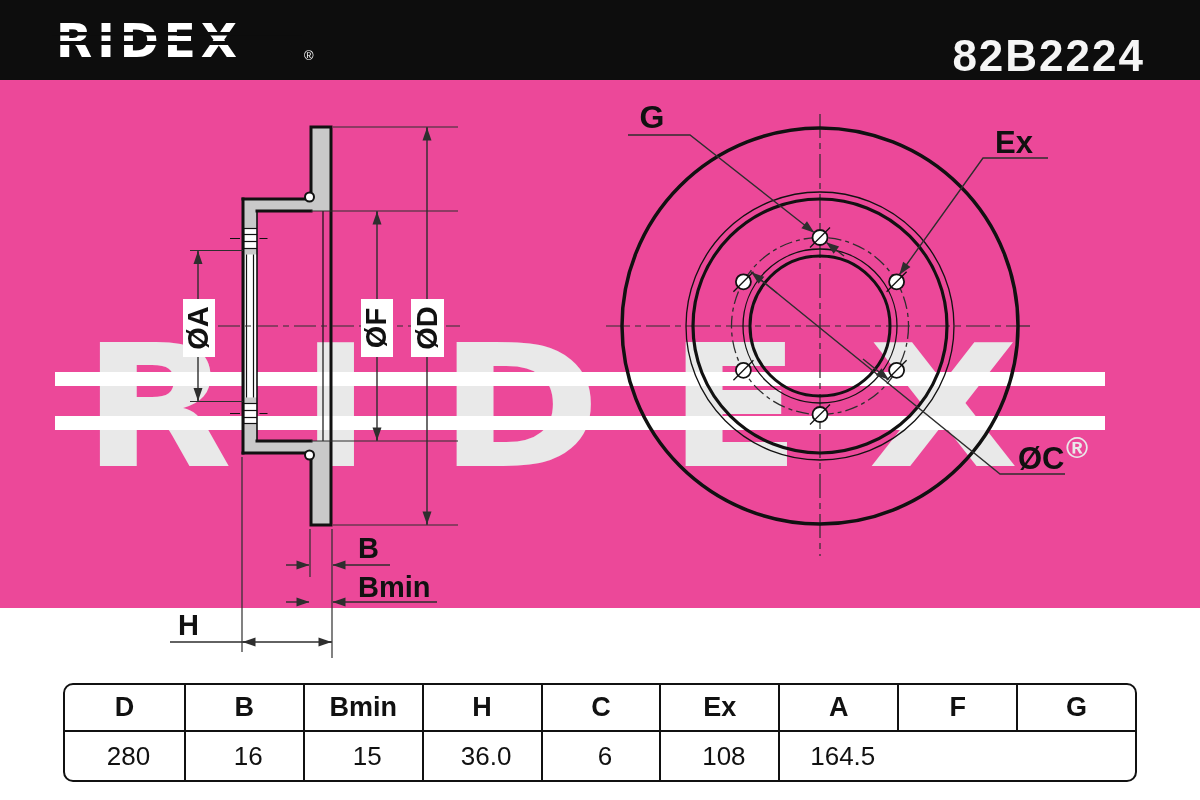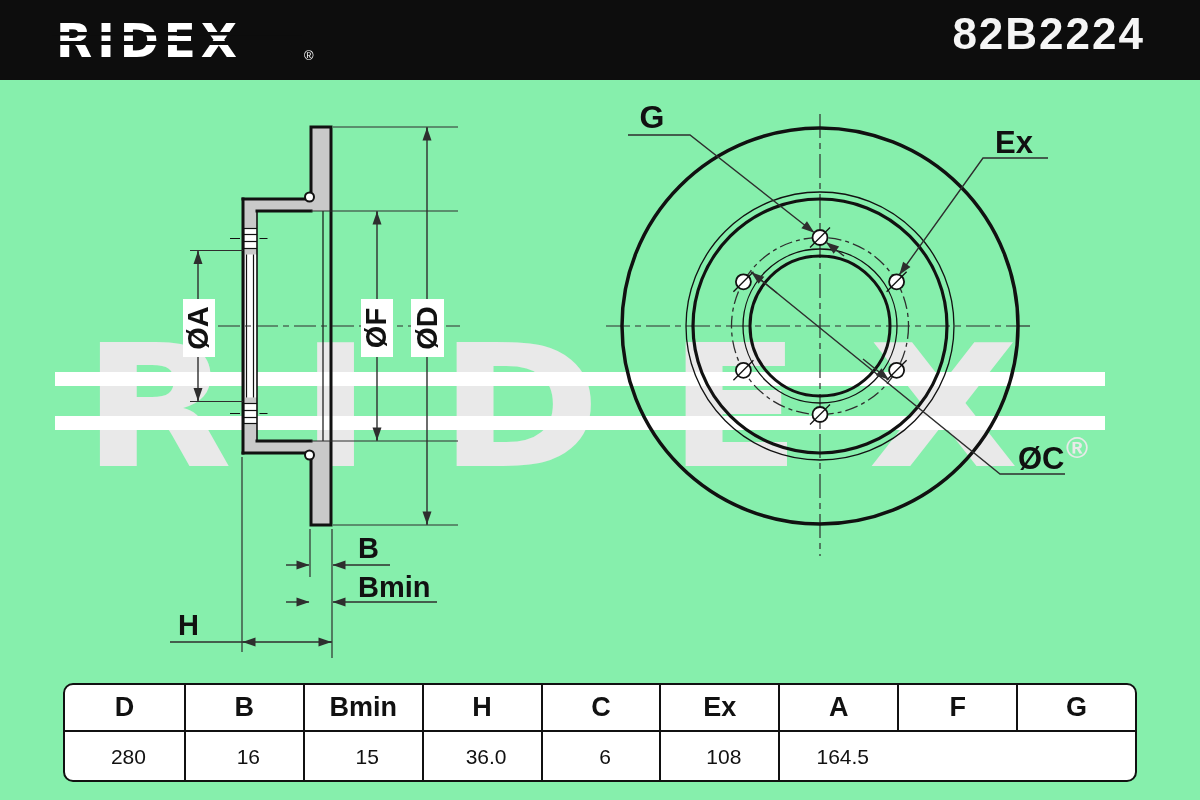--- a/index.html
+++ b/index.html
@@ -1,39 +1,39 @@
 <!DOCTYPE html>
 <html><head>
 <meta charset="utf-8">
 <style>
   * { margin:0; padding:0; box-sizing:border-box; }
   html,body { width:1200px; height:800px; background:#ffffff; overflow:hidden;
               font-family:"Liberation Sans", sans-serif; }
-  #stage { position:relative; width:1200px; height:800px; background:#86efac; }
+  #stage { position:relative; width:1200px; height:608px; background:#ec4899; }
 
   
   #header { position:absolute; left:0; top:0; width:1200px; height:80px;
             background:#0d0d0d; z-index:3; }
   #logo-svg { position:absolute; left:52px; top:8px; }
-  #part-number { position:absolute; right:55px; top:9px; color:#f5f5f5;
+  #part-number { position:absolute; right:55px; top:31px; color:#f5f5f5;
                  font-size:44px; font-weight:bold; letter-spacing:2px; }
 
   
   #drawing { position:absolute; left:0; top:0; width:1200px; height:800px; z-index:2; }
 
   
   #spec-table { position:absolute; left:63px; top:683px; width:1074px; height:99px;
                 z-index:3; border:2.5px solid #111; border-radius:10px;
                 display:grid; grid-template-columns:repeat(9,1fr);
                 grid-template-rows:47px 49px; background:#fff; overflow:hidden; }
   #spec-table .cell { display:flex; align-items:center; justify-content:center;
                       border-left:2px solid #111; color:#111; }
   #spec-table .cell.first { border-left:none; }
   #spec-table .head { font-weight:bold; font-size:27px; border-bottom:2px solid #111; }
-  #spec-table .val  { font-size:21px; font-weight:400;padding-left:8px; }
+  #spec-table .val  { font-size:26px; font-weight:400;padding-left:8px; }
 
   .dim-label { font-weight:bold; fill:#111; }
   text { user-select:none; }
 </style>
 </head>
 <body>
 
 <div id="stage">
 
   <div id="header">

